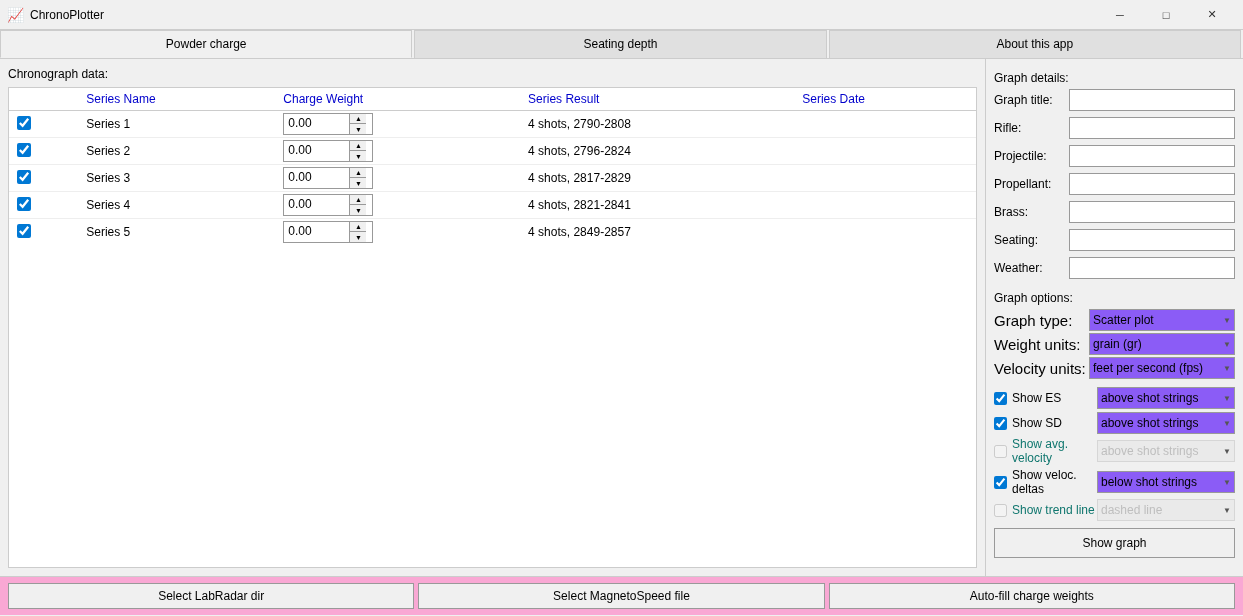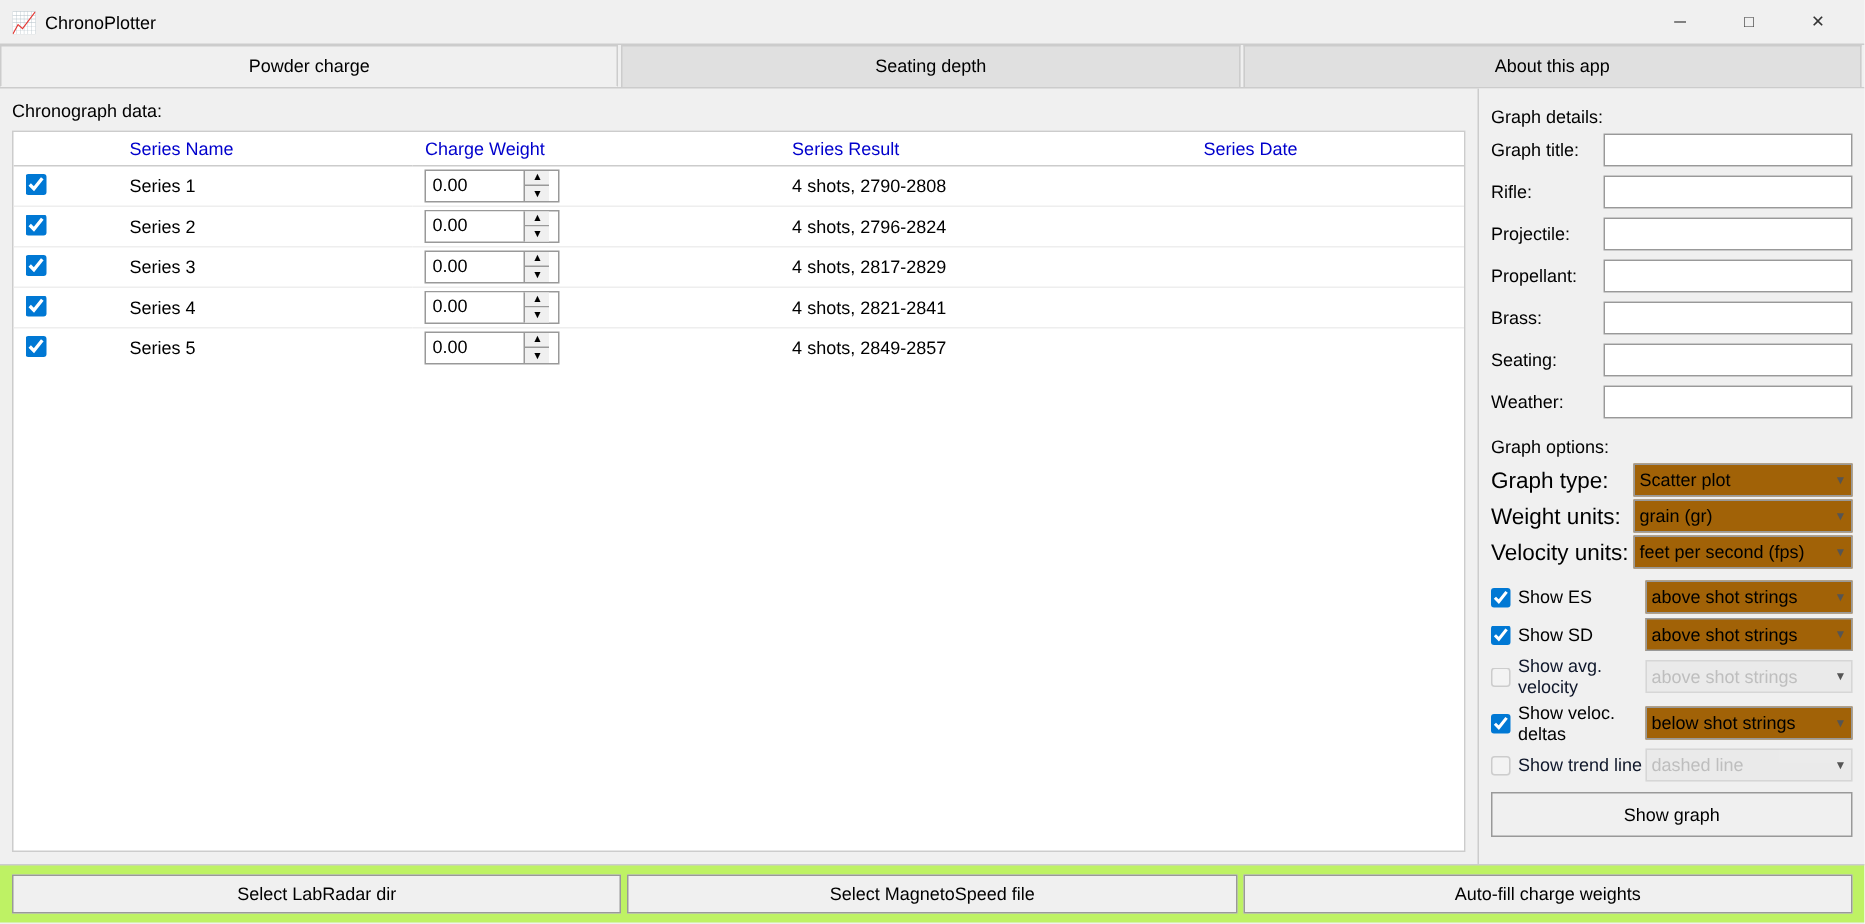--- a/index.html
+++ b/index.html
@@ -169,21 +169,21 @@
       line-height: 1;
     }
     .spin-btn:first-child { border-bottom: 1px solid #999; }
 
     
     .bottom-buttons {
       display: flex;
       gap: 4px;
       padding: 6px 8px;
       border-top: 1px solid #ccc;
-      background: #bef264;
+      background: #f9a8d4;
     }
     .bottom-btn {
       flex: 1;
       padding: 5px 8px;
       font-size: 12px;
       font-family: inherit;
       cursor: pointer;
       background: #f0f0f0;
       border: 1px solid #999;
       text-align: center;
@@ -251,21 +251,21 @@
       top: 50%;
       transform: translateY(-50%);
       font-size: 8px;
       pointer-events: none;
       color: #555;
     }
     .select-wrapper select {
       width: 100%;
       height: 22px;
       border: 1px solid #999;
-      background: #a16207;
+      background: #8b5cf6;
       outline: none;
       font-size: 12px;
       font-family: inherit;
       -webkit-appearance: none;
       appearance: none;
       padding: 0 18px 0 3px;
       cursor: pointer;
     }
 
     
@@ -282,21 +282,21 @@
       accent-color: #0078d4;
     }
     .check-row input[type="checkbox"]:disabled {
       cursor: default;
     }
     .check-row-label {
       width: 85px;
       font-size: 12px;
     }
     .check-row-label.disabled {
-      color: #0f172a;
+      color: #0f766e;
     }
     .check-row .select-wrapper {
       flex: 1;
     }
     .check-row .select-wrapper select.disabled-select {
       background: #e8e8e8;
       color: #aaa;
       border-color: #ccc;
       cursor: default;
     }

